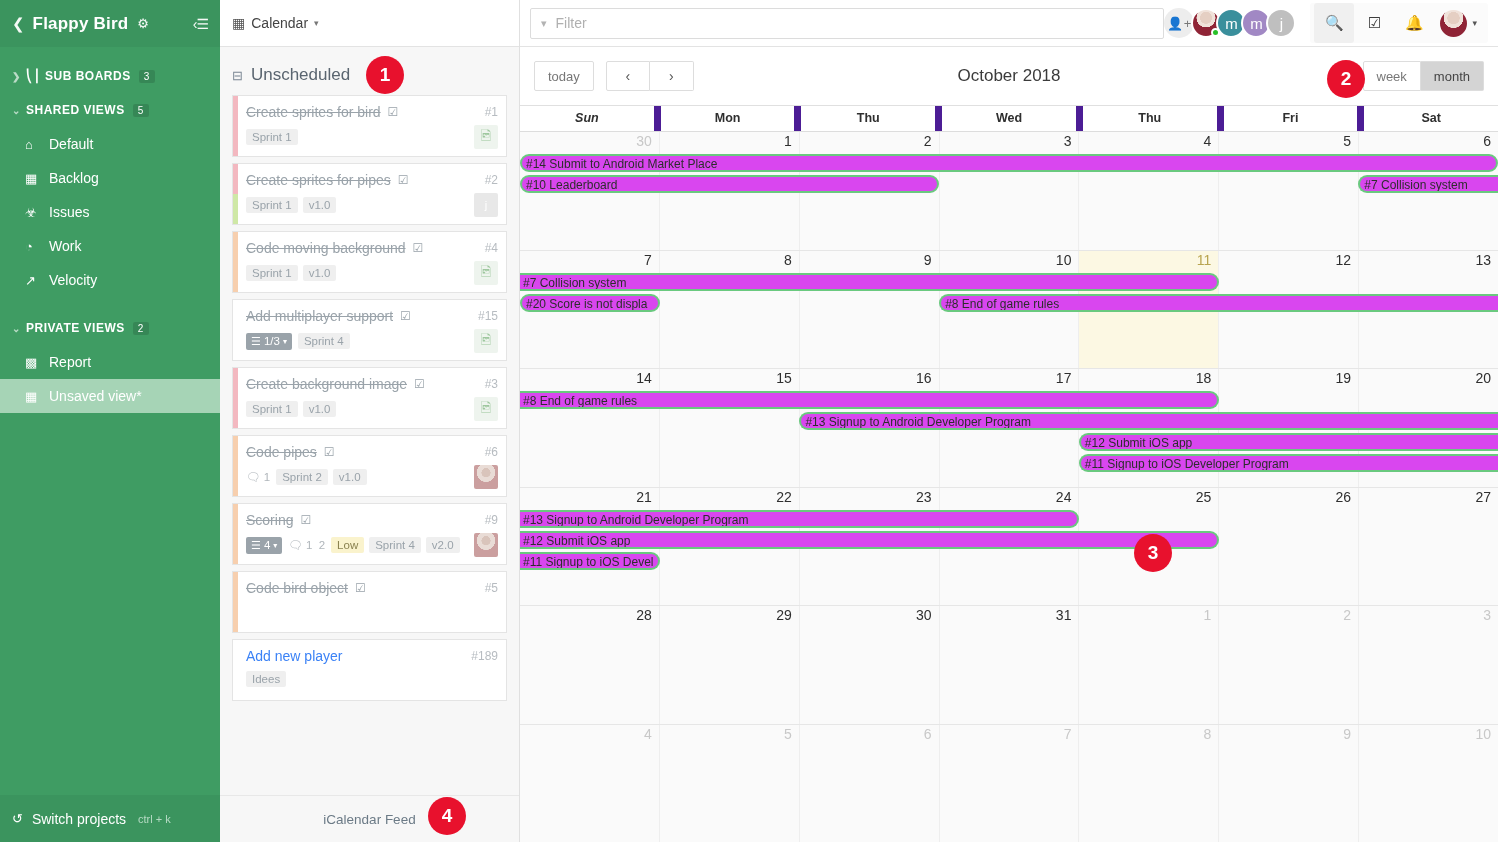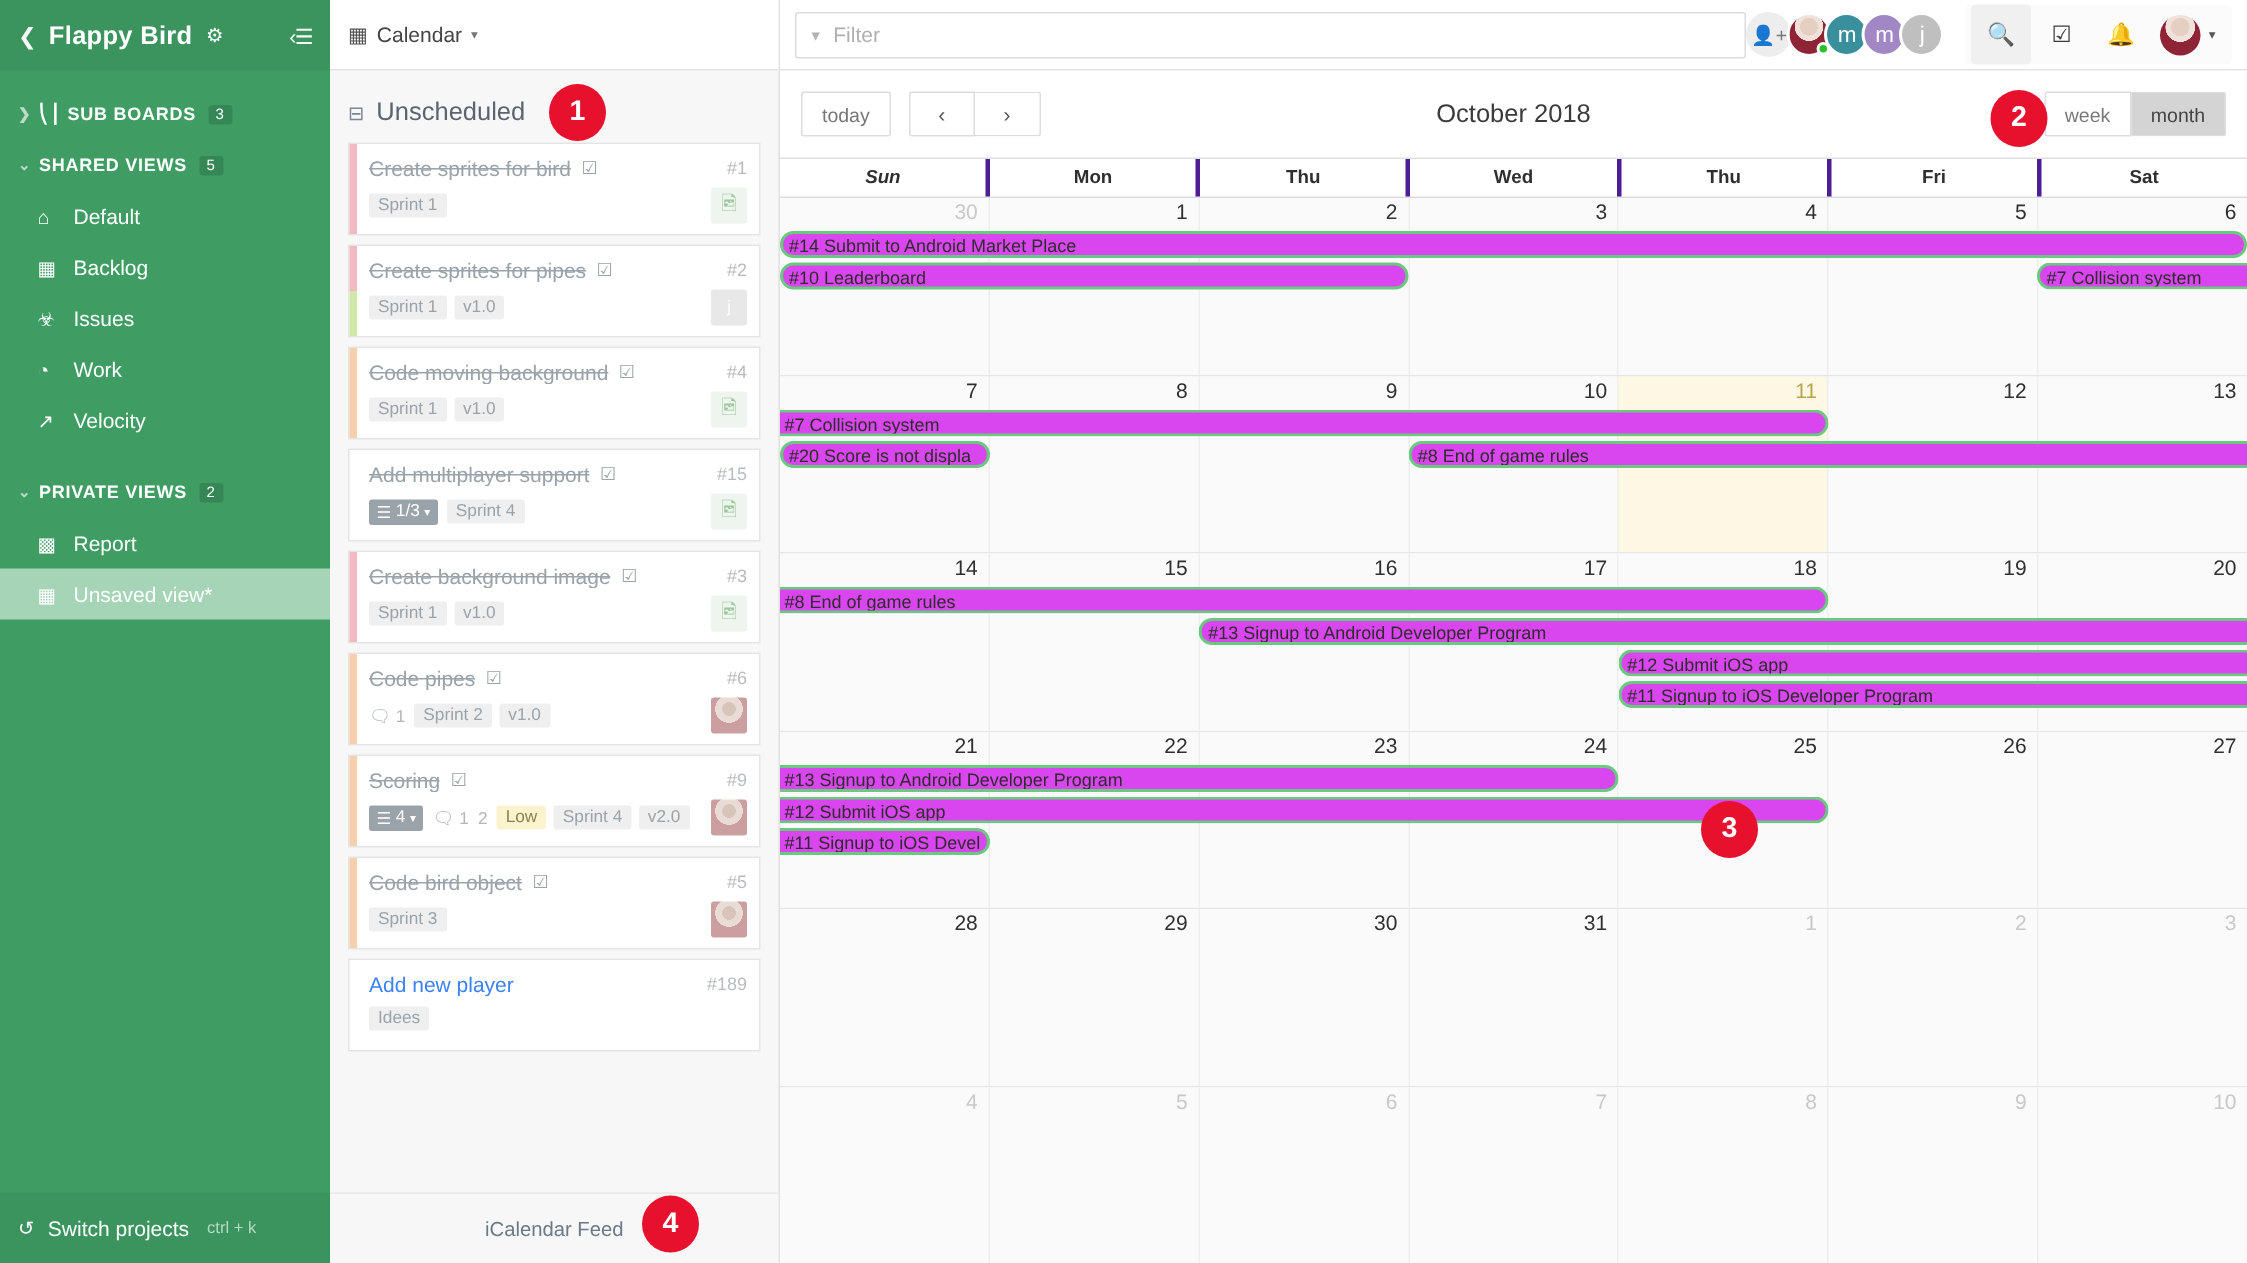--- a/index.html
+++ b/index.html
@@ -185,21 +185,21 @@
     font-size: 17px; color: #3b3b3b; pointer-events: none;
   }
   .wm { margin-left: auto; display: flex; text-align: right; }
   .wm .btn { border-radius: 0; }
   .wm .btn:first-child { border-radius: 2px 0 0 2px; }
   .wm .btn:last-child { border-radius: 0 2px 2px 0; border-left: none; background: #d4d4d4; color: #444; }
 
   .dow-row { display: flex; border-top: 1px solid #e0e0e0; border-bottom: 1px solid #ddd; }
   .dow {
     flex: 1 1 0; text-align: center; font-size: 12.5px; font-weight: bold;
-    color: #2f2f2f; padding: 5px 0 6px 0; border-left: 3px solid #4c1d95;
+    color: #2f2f2f; padding: 5px 0 6px 0; border-left: 7px solid #4c1d95;
   }
   .dow:first-child { border-left: none; font-style: italic; }
 
   .weeks { flex: 1; display: flex; flex-direction: column; }
   .week { flex: 1 1 0; position: relative; border-bottom: 1px solid #e6e6e6; }
   .week:last-child { border-bottom: none; }
   .daycells { display: flex; height: 100%; }
   .daycell {
     flex: 1 1 0; border-left: 1px solid #eeeeee;
     background: #fafafa; position: relative;
@@ -447,24 +447,20 @@
         <div class="card">
           <div class="card-stripe">
             <div style="flex: 1 1 0px; background: rgb(247, 207, 174);"></div>
           </div>
           <div class="card-body">
             <div class="card-r1">
               <span class="card-title">Code bird object</span>
               <span class="card-check">☑</span>
               <span class="card-num">#5</span>
             </div>
-            <div class="card-r2">
-              <span class="chip">Sprint 3</span>
-              <div class="card-thumb person"></div>
-            </div>
           </div>
         </div>
         <div class="card">
           <div class="card-stripe"></div>
           <div class="card-body">
             <div class="card-r1">
               <span class="card-title open">Add new player</span>
               <span class="card-num">#189</span>
             </div>
             <div class="card-r2">

